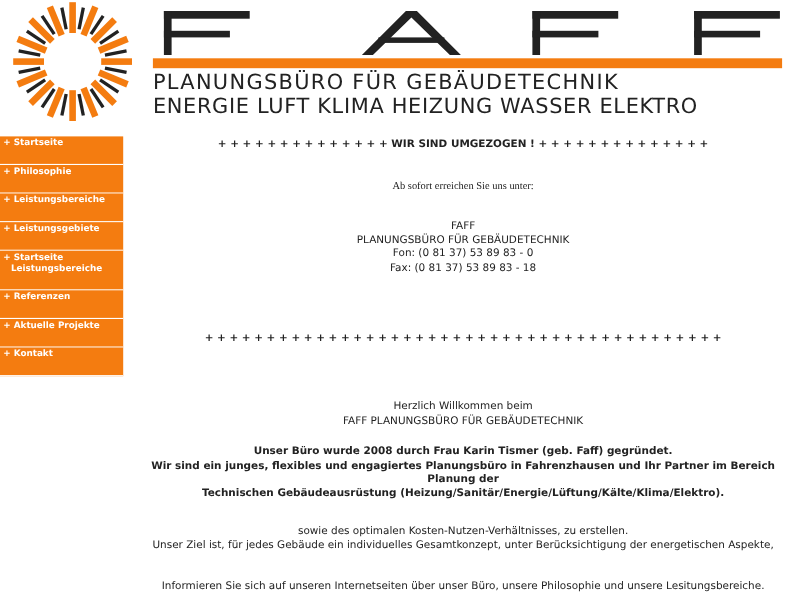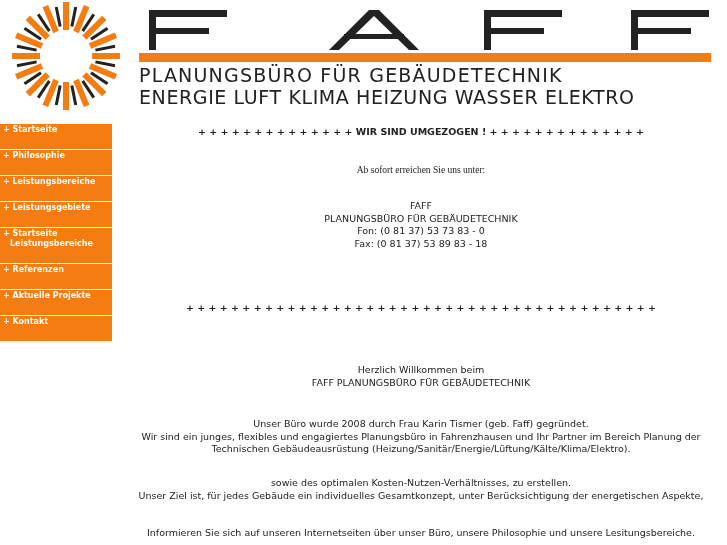--- a/index.html
+++ b/index.html
@@ -112,32 +112,32 @@
 </nav>
 
 <main class="content">
   <div class="announce" style="top:2px;">+ + + + + + + + + + + + + +  WIR SIND UMGEZOGEN !  + + + + + + + + + + + + + +</div>
 
   <p style="position:absolute;top:40px;width:100%;font-family:Liberation Serif, serif;">Ab sofort erreichen Sie uns unter:</p>
 
   <div style="position:absolute;top:76px;width:100%;">
     <p class="bold">FAFF</p>
     <p class="bold">PLANUNGSBÜRO FÜR GEBÄUDETECHNIK</p>
-    <p>Fon: (0 81 37) 53 73 83 - 0</p>
+    <p>Fon: (0 81 37) 53 89 83 - 0</p>
     <p>Fax: (0 81 37) 53 89 83 - 18</p>
   </div>
 
   <div class="announce" style="top:178px;">+ + + + + + + + + + + + + + + + + + + + + + + + + + + + + + + + + + + + + + + + + +</div>
 
   <div style="position:absolute;top:240px;width:100%;">
     <p>Herzlich Willkommen beim</p>
     <p class="bold">FAFF PLANUNGSBÜRO FÜR GEBÄUDETECHNIK</p>
   </div>
 
-  <div style="position:absolute;top:294px;width:100%;">
+  <div style="position:absolute;top:281px;width:100%;font-weight:bold;">
     <p>Unser Büro wurde 2008 durch Frau Karin Tismer (geb. Faff) gegründet.</p>
     <p>Wir sind ein junges, flexibles und engagiertes Planungsbüro in Fahrenzhausen und Ihr Partner im Bereich Planung der</p>
     <p>Technischen Gebäudeausrüstung (Heizung/Sanitär/Energie/Lüftung/Kälte/Klima/Elektro).</p>
   </div>
 
   <div style="position:absolute;top:353px;width:100%;">
     <p>sowie des optimalen Kosten-Nutzen-Verhältnisses, zu erstellen.</p>
     <p>Unser Ziel ist, für jedes Gebäude ein individuelles Gesamtkonzept, unter Berücksichtigung der energetischen Aspekte,</p>
   </div>
 

